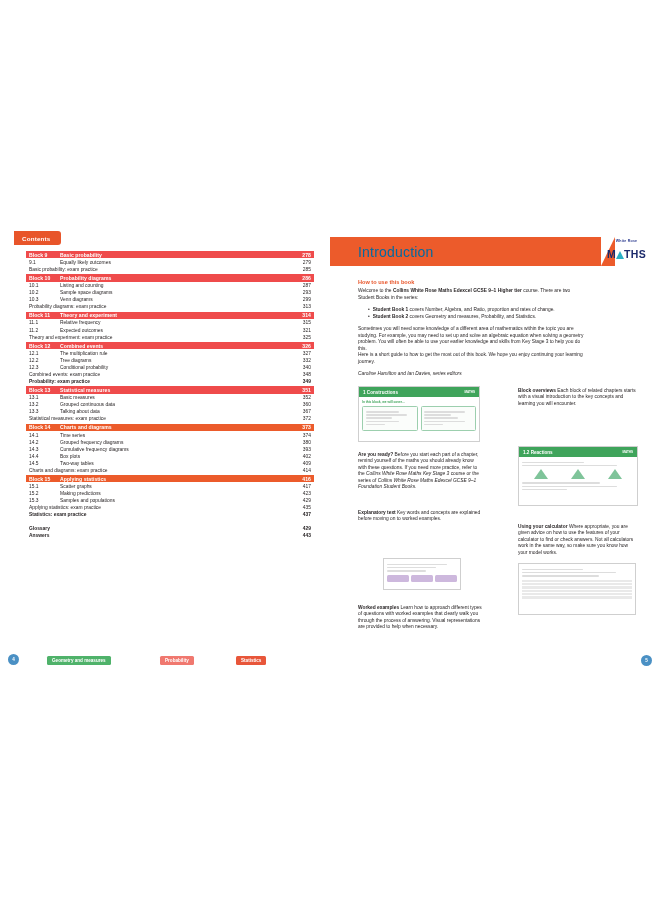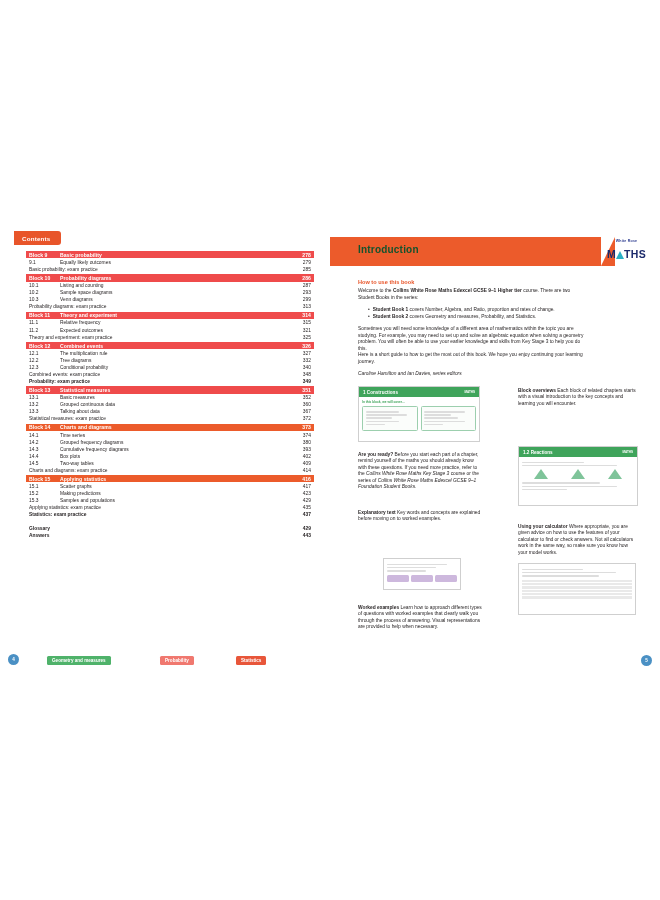--- a/index.html
+++ b/index.html
@@ -121,23 +121,23 @@
     position: absolute;
     right: -14px; top: 0;
     width: 0; height: 0;
     border-style: solid;
     border-width: 0 0 29px 14px;
     border-color: transparent transparent #ec5b2b transparent;
   }
   .intro-title {
     position: absolute;
     left: 28px; top: 16px;
-    font-size: 10px;
-    font-weight: bold;
-    color: #14532d;
+    font-size: 14px;
+    font-weight: normal;
+    color: #0369a1;
     letter-spacing: 0.2px;
   }
   .logo {
     position: absolute;
     right: 14px; top: 12px;
     text-align: center;
     line-height: 1;
   }
   .logo .wr {
     font-size: 3.6px;

